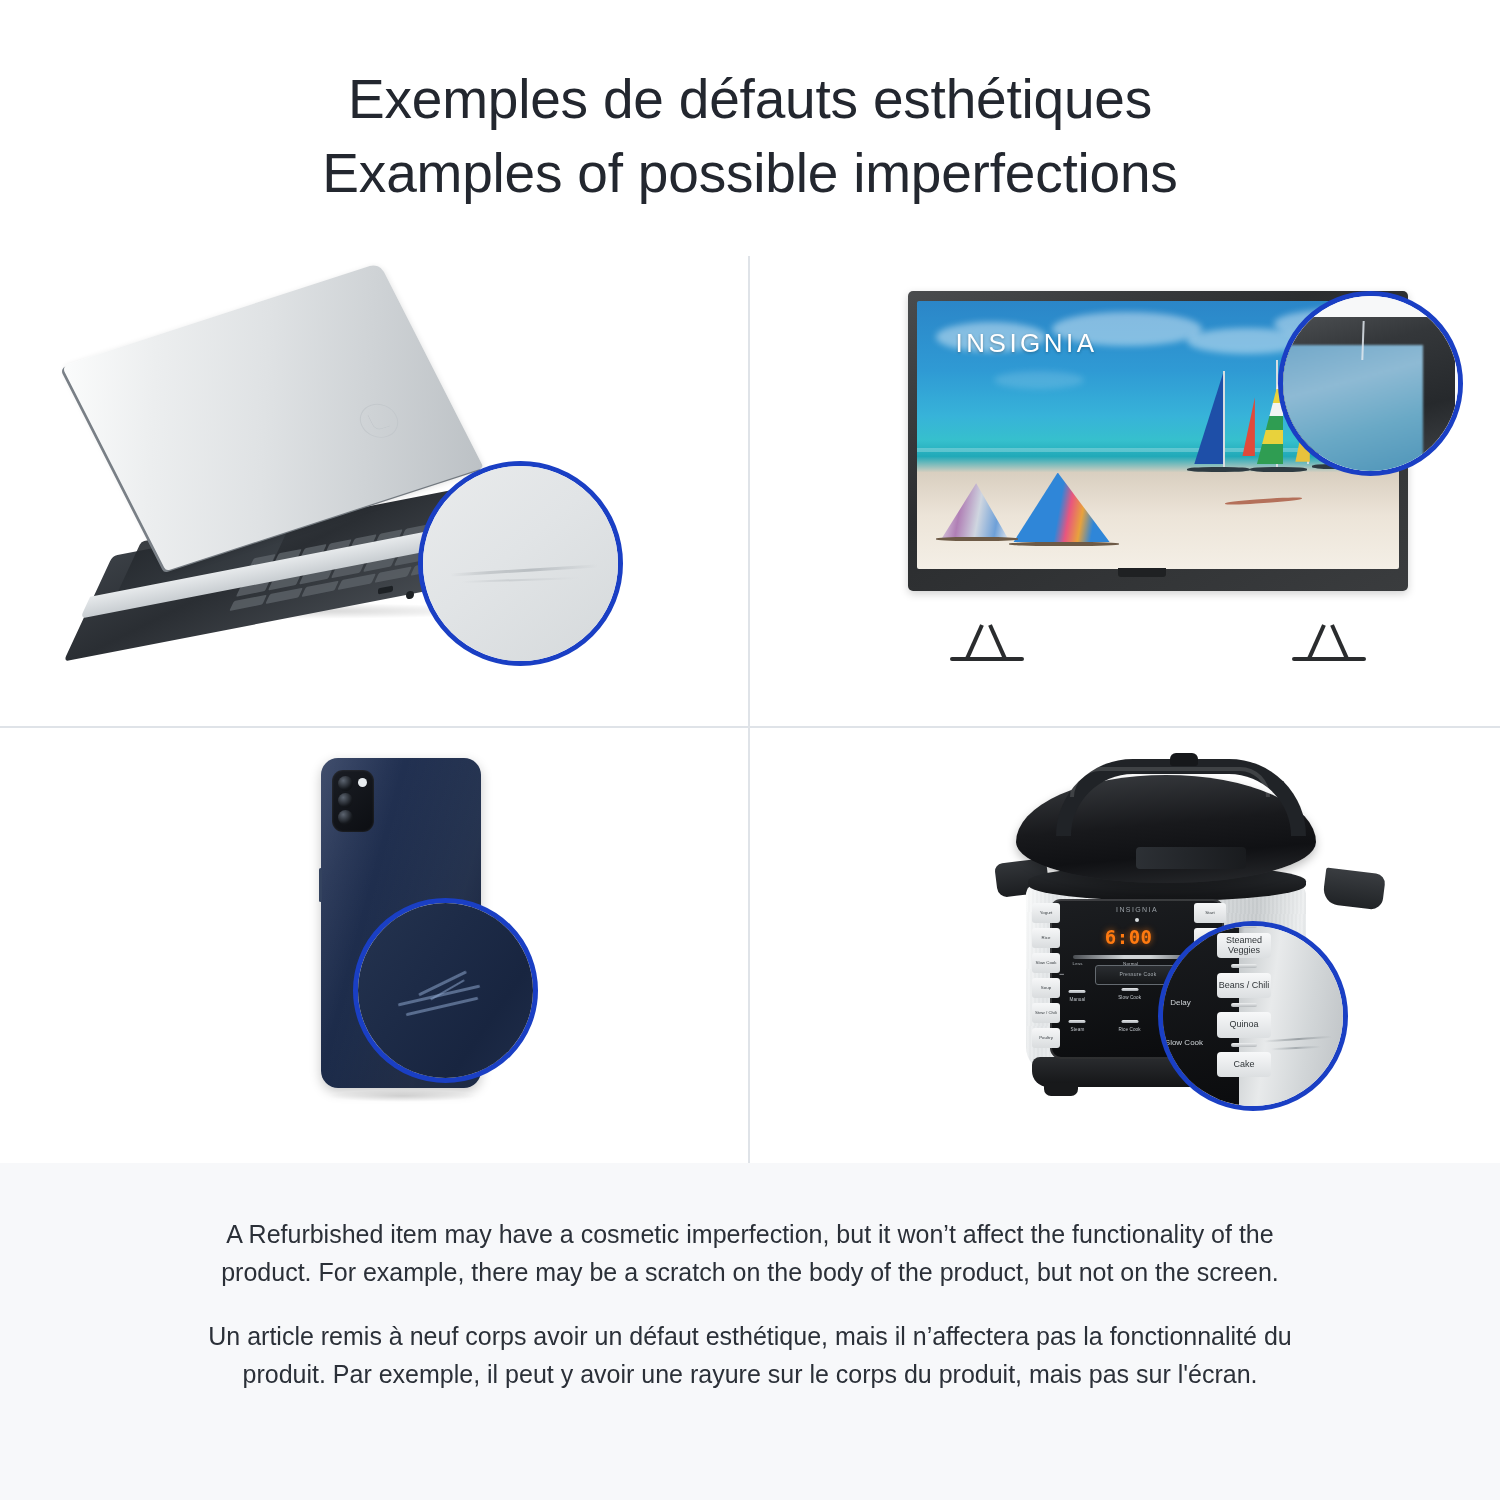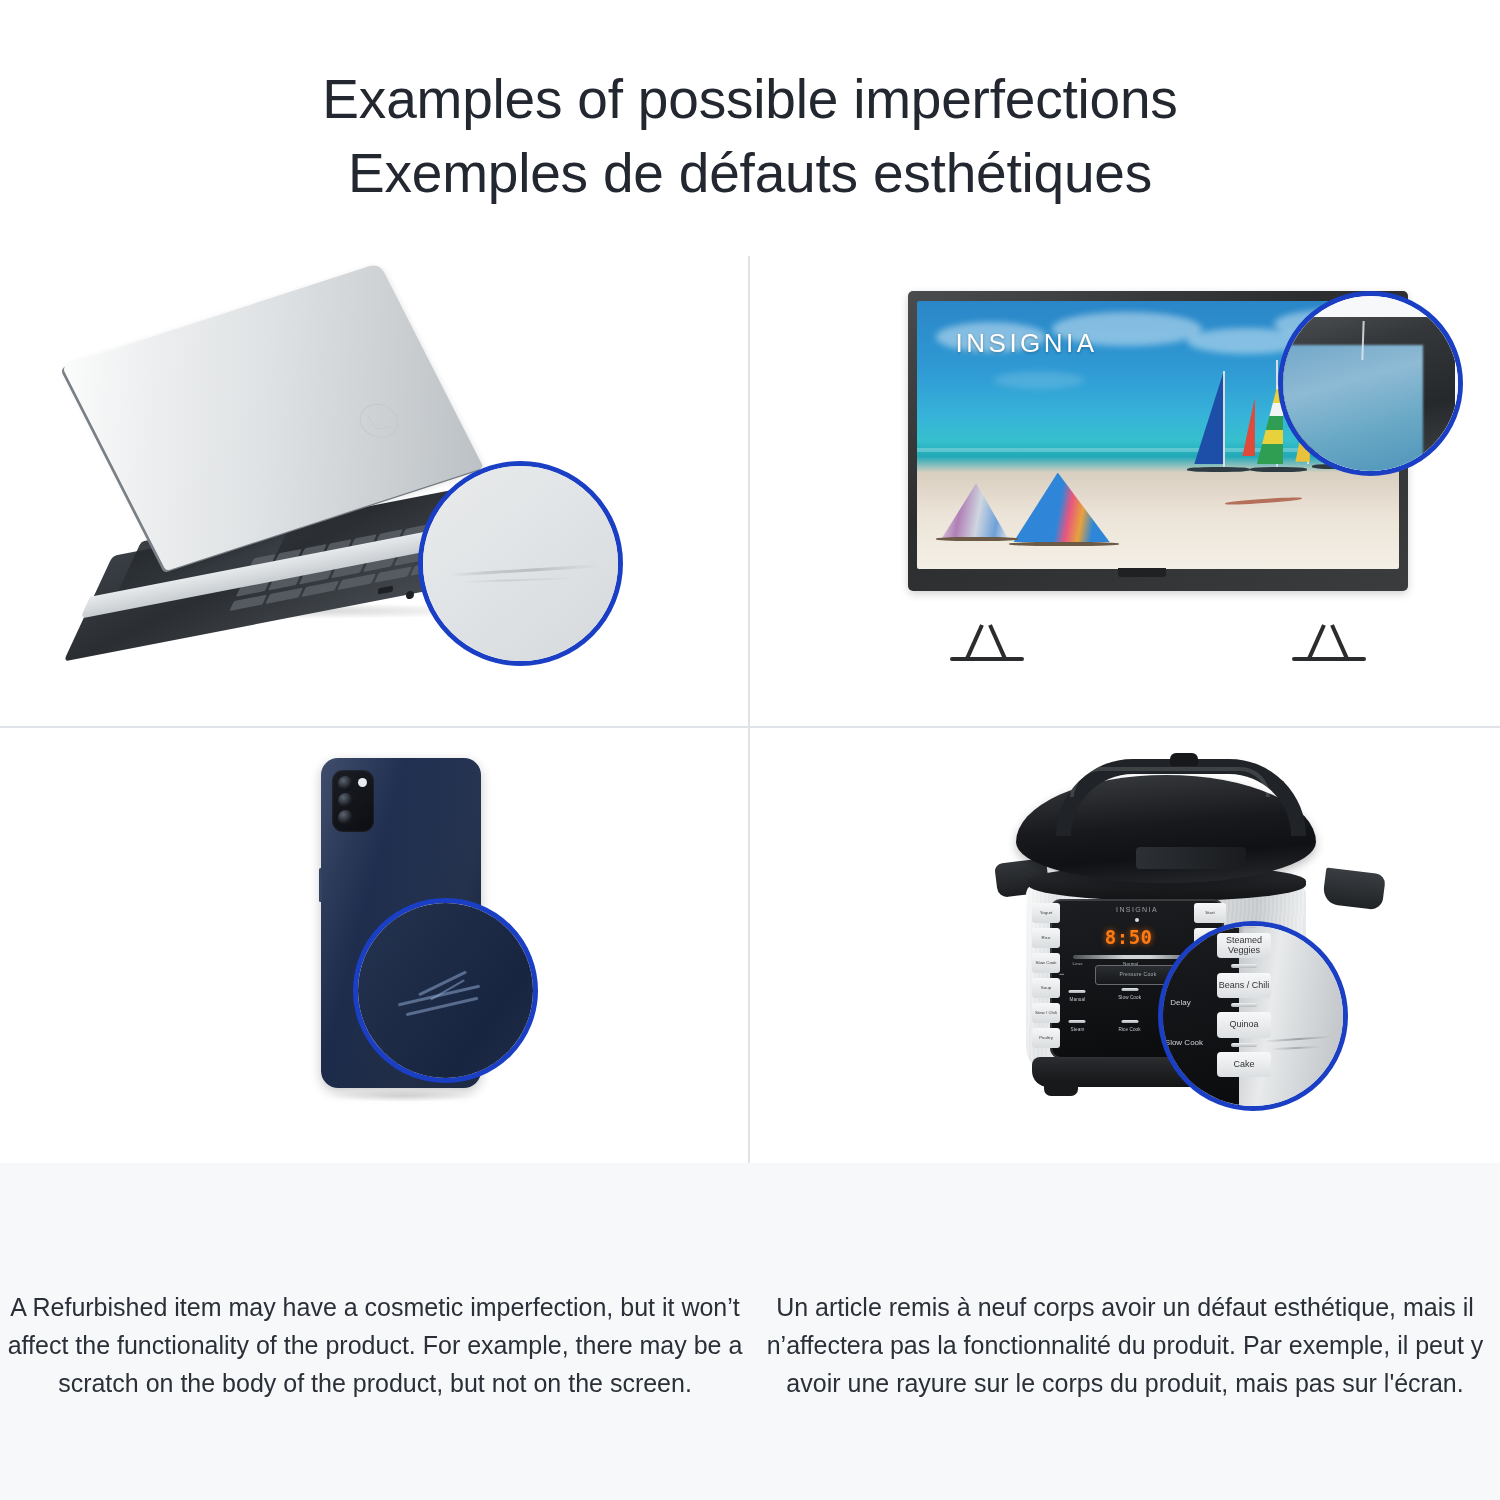--- a/index.html
+++ b/index.html
@@ -336,37 +336,37 @@
   .mag-pc-scratch2{
     position:absolute;left:60%;top:67%;width:28%;height:1.5px;
     background:linear-gradient(90deg,rgba(255,255,255,0),#a7adb1,rgba(255,255,255,0));
     transform:rotate(-3deg);
   }
 
   
   .footer{
     position:absolute;left:0;top:1163px;width:1500px;height:337px;
     background:#f7f8fa;
-    display:flex;flex-direction:row;align-items:center;justify-content:flex-start;
+    display:flex;flex-direction:column;align-items:center;justify-content:flex-start;
     padding-top:52px;box-sizing:border-box;
   }
   .foot-p{
     width:1140px;text-align:center;
     font-size:25px;line-height:38px;font-weight:300;color:#2b3038;
     margin:0 0 26px 0;
   }
 </style>
 </head>
 <body>
 
 <div class="page">
 
   <div class="title-block">
+    <div class="title-line">Exemples de défauts esthétiques</div>
     <div class="title-line">Examples of possible imperfections</div>
-    <div class="title-line">Exemples de défauts esthétiques</div>
   </div>
 
   <div class="divider-v"></div>
   <div class="divider-h"></div>
 
   <div class="grid">
 
     <div class="cell cell-tl">
       <div class="laptop-wrap">
         <div class="laptop-shadow"></div>
@@ -524,21 +524,21 @@
         <div class="pc-lid">
           <div class="pc-vent"></div>
         </div>
         <div class="pc-handle"></div>
         <div class="pc-handle-hl"></div>
         <div class="pc-valve"></div>
 
         <div class="pc-panel">
           <div class="pc-brand">INSIGNIA</div>
           <div class="pc-dot"></div>
-          <div class="pc-display">8:50</div>
+          <div class="pc-display">6:00</div>
           <div class="pc-slider"></div>
           <div class="pc-mini-lbl" style="left:13%;top:62px;">Less</div>
           <div class="pc-mini-lbl" style="left:42%;top:62px;">Normal</div>
           <div class="pc-mini-lbl" style="right:10%;top:62px;">More</div>
           <div class="pc-minus">−</div>
           <div class="pc-plus">+</div>
           <div class="pc-keypad">Pressure Cook</div>
           <div class="pcbtn" style="left:6%;top:98px;">Manual</div>
           <div class="pcbtn" style="left:36%;top:96px;">Slow Cook</div>
           <div class="pcbtn" style="right:2%;top:98px;">Delay</div>

